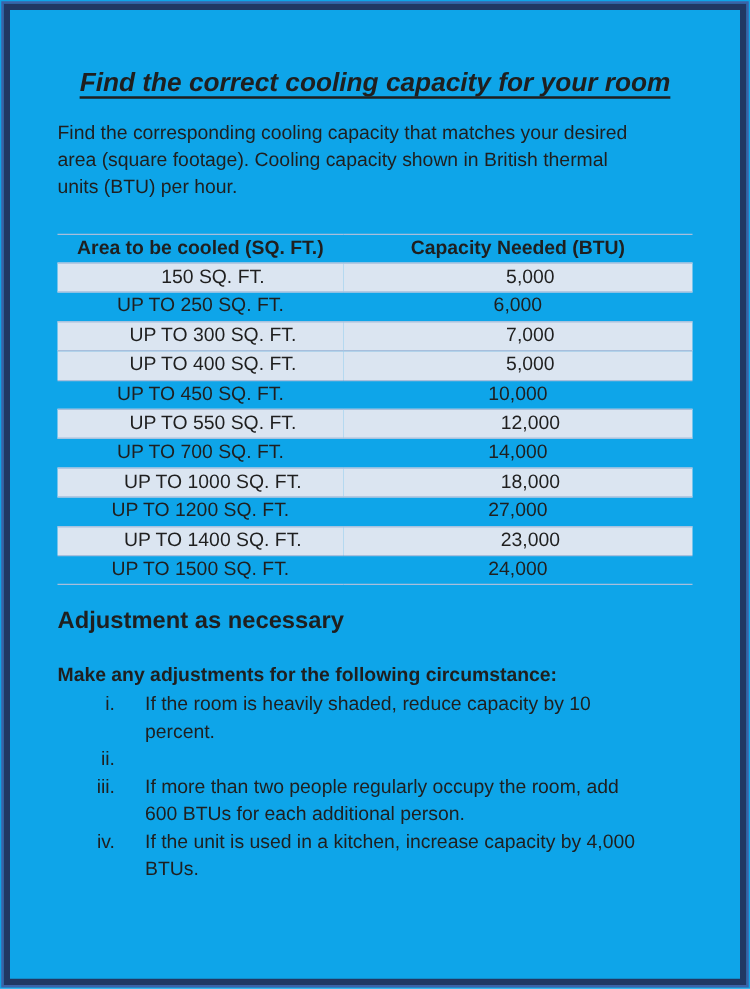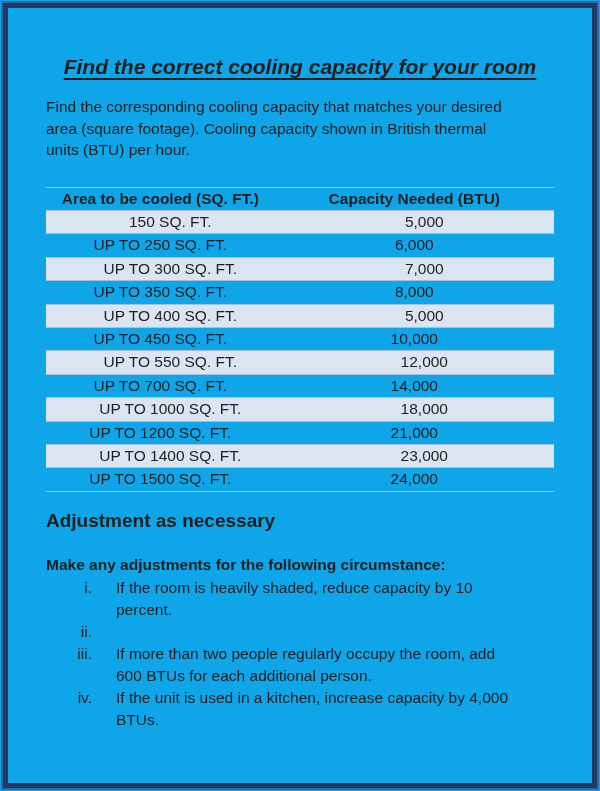--- a/index.html
+++ b/index.html
@@ -117,24 +117,20 @@
             <td>5,000</td>
           </tr>
           <tr>
             <td>UP TO 250 SQ. FT.</td>
             <td>6,000</td>
           </tr>
           <tr class="shaded">
             <td>UP TO 300 SQ. FT.</td>
             <td>7,000</td>
           </tr>
-          <tr>
-            <td>UP TO 350 SQ. FT.</td>
-            <td>8,000</td>
-          </tr>
           <tr class="shaded">
             <td>UP TO 400 SQ. FT.</td>
             <td>5,000</td>
           </tr>
           <tr>
             <td>UP TO 450 SQ. FT.</td>
             <td>10,000</td>
           </tr>
           <tr class="shaded">
             <td>UP TO 550 SQ. FT.</td>
@@ -143,21 +139,21 @@
           <tr>
             <td>UP TO 700 SQ. FT.</td>
             <td>14,000</td>
           </tr>
           <tr class="shaded">
             <td>UP TO 1000 SQ. FT.</td>
             <td>18,000</td>
           </tr>
           <tr>
             <td>UP TO 1200 SQ. FT.</td>
-            <td>21,000</td>
+            <td>27,000</td>
           </tr>
           <tr class="shaded">
             <td>UP TO 1400 SQ. FT.</td>
             <td>23,000</td>
           </tr>
           <tr>
             <td>UP TO 1500 SQ. FT.</td>
             <td>24,000</td>
           </tr>
         </tbody>

